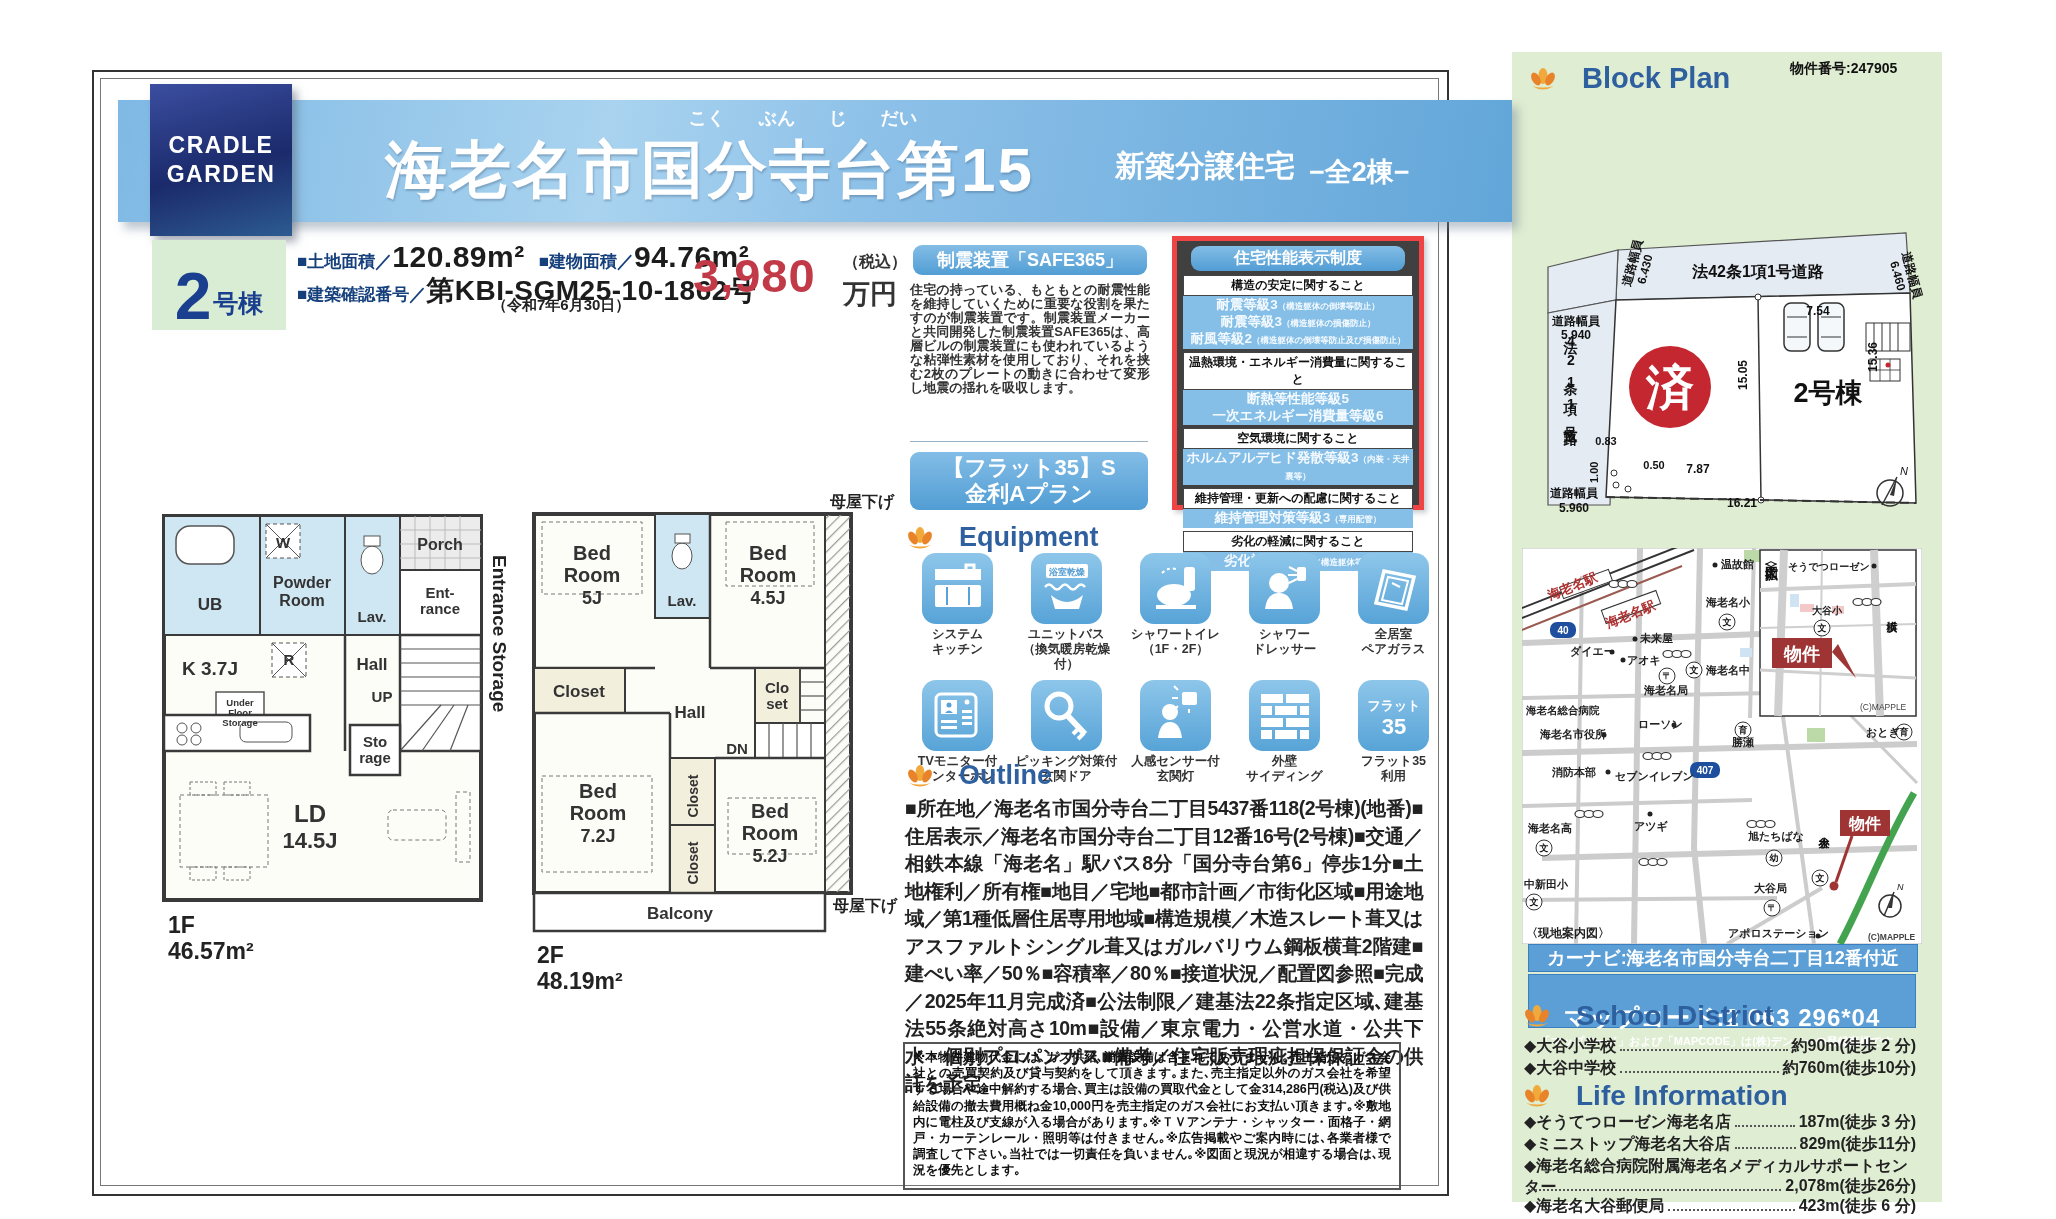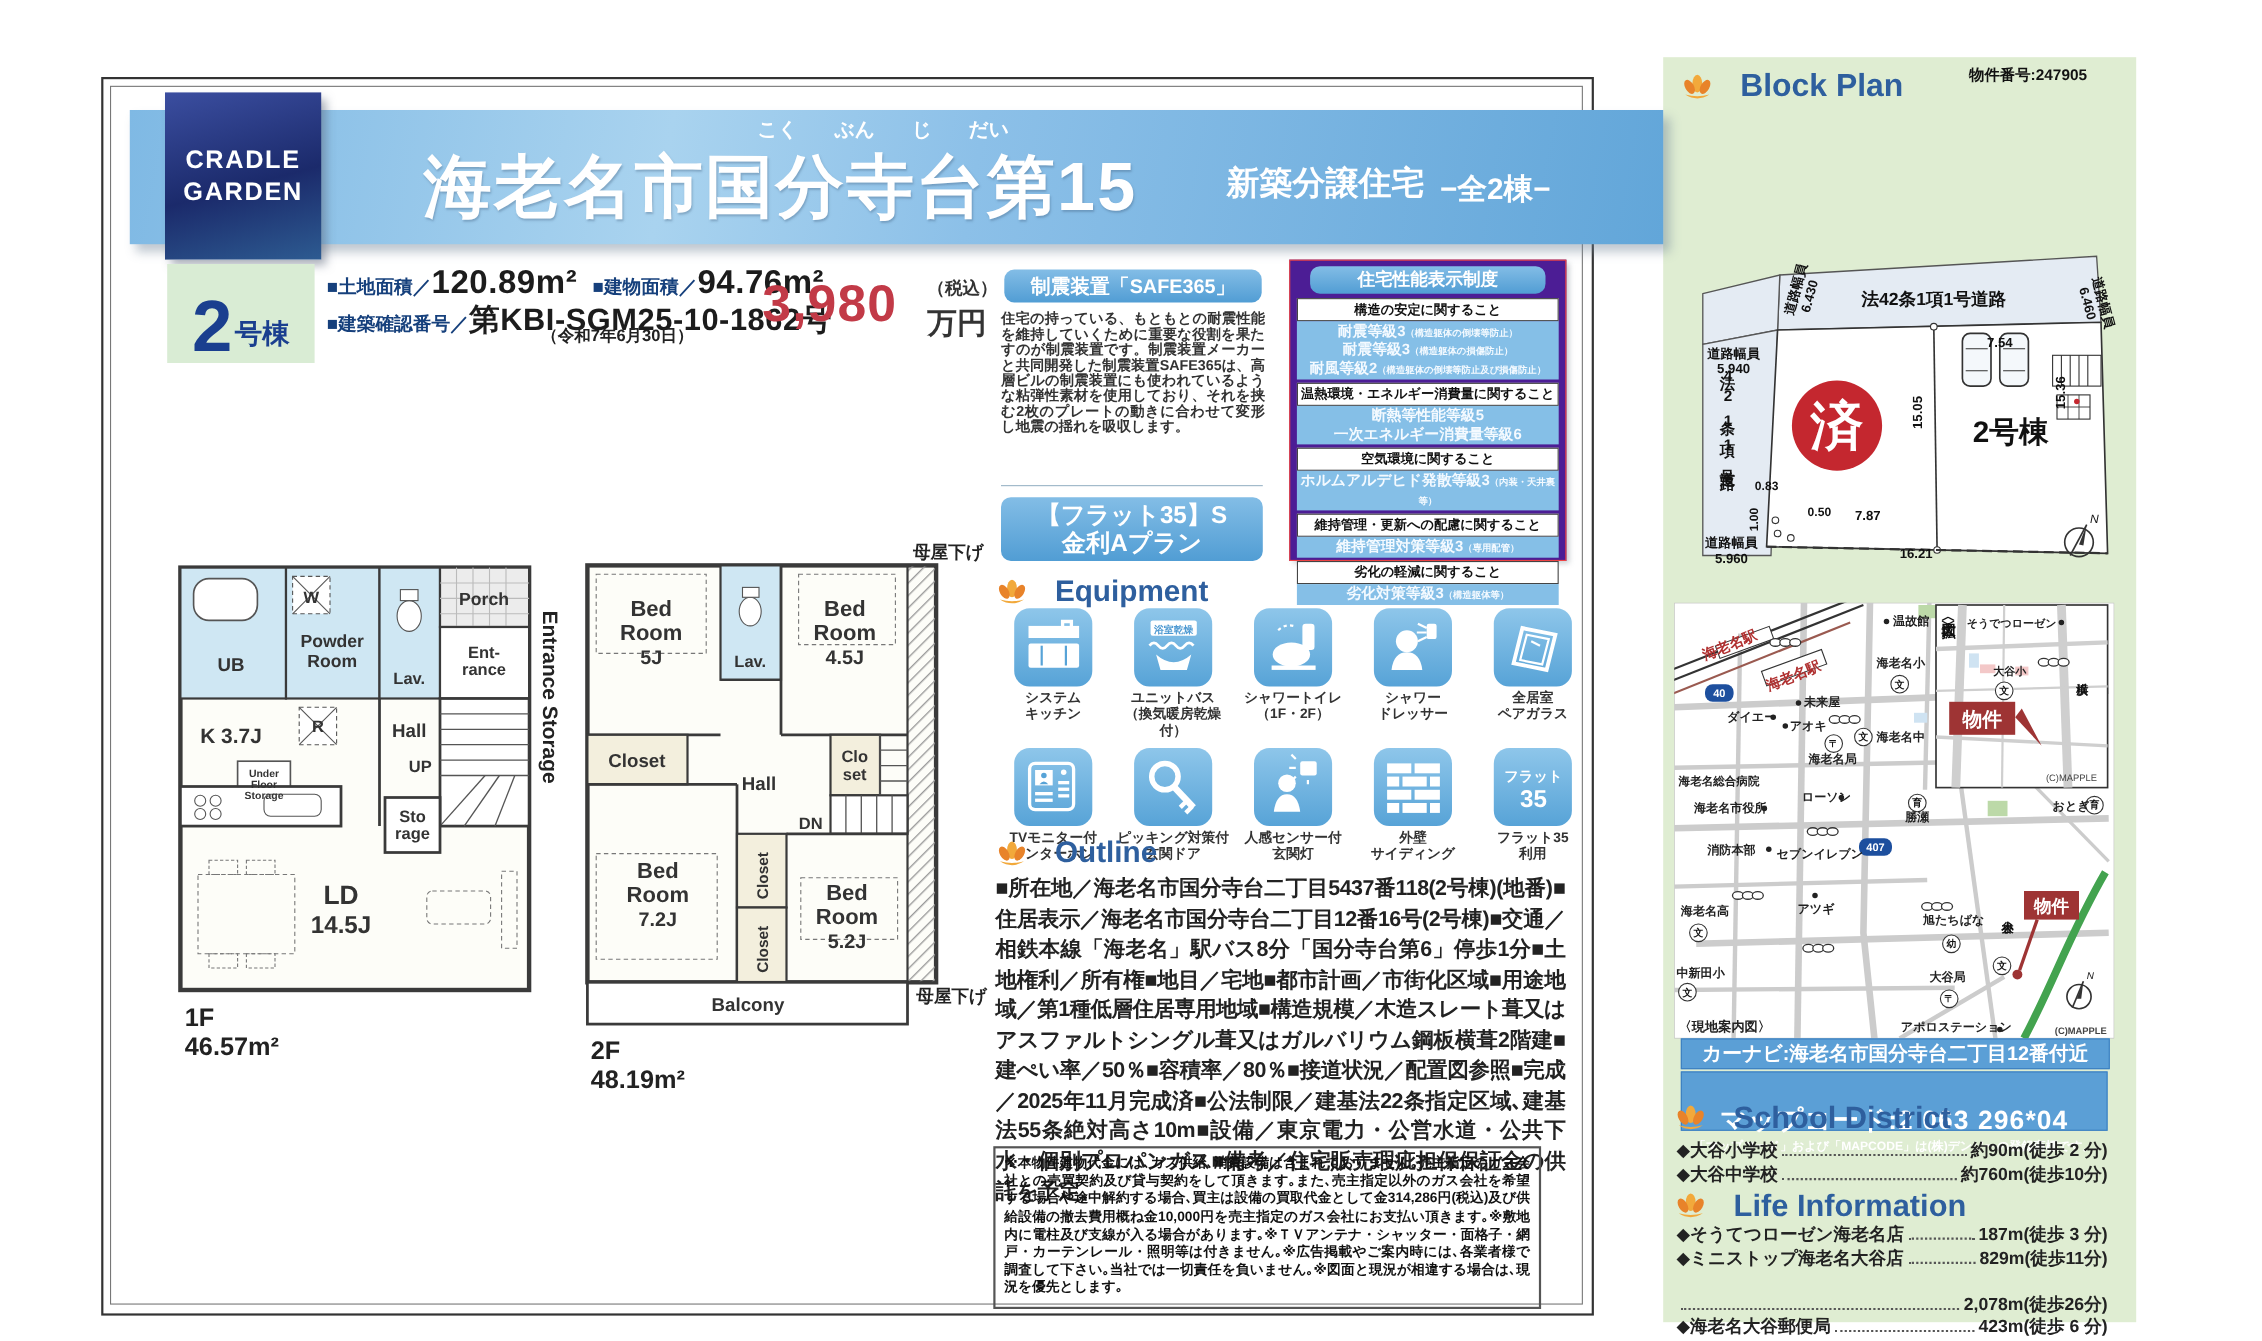--- a/index.html
+++ b/index.html
@@ -38,21 +38,21 @@
   .price-tax{left:843px;top:252px;font-size:16px;font-weight:bold;color:#333;}
   .price-unit{left:843px;top:276px;font-size:27px;font-weight:bold;color:#333;}
   
   .pill{background:linear-gradient(180deg,#83bde6,#519dd4);border-radius:9px;color:#fff;
         font-weight:bold;display:flex;align-items:center;justify-content:center;text-align:center;}
   .safe-pill{left:913px;top:245px;width:234px;height:30px;font-size:18px;}
   .safe-body{left:910px;top:283px;width:240px;font-size:13px;line-height:14px;font-weight:600;color:#333;text-align:justify;}
   .divider{left:910px;top:441px;width:238px;border-top:1px solid #9ab4c6;}
   .flat35-box{left:910px;top:452px;width:238px;height:58px;font-size:22px;line-height:1.2;flex-direction:column;}
   
-  .perf{left:1172px;top:236px;width:252px;height:274px;background:#4c1d95;border:1px solid #ef4444;
+  .perf{left:1172px;top:236px;width:252px;height:274px;background:#404040;border:5px solid #ef4444;
         box-shadow:3px 3px 5px rgba(120,130,140,.4);padding:5px 6px;box-sizing:border-box;}
   .perf-title{width:214px;height:25px;font-size:16px;margin:0 auto 4px;}
   .perf-h{border:1px solid #444;background:#fff;color:#111;font-size:12px;font-weight:bold;
           text-align:center;padding:1px 0;margin-top:3px;}
   .perf-v{background:#85bfe7;color:#f4faff;font-size:13.5px;font-weight:bold;text-align:center;line-height:1.25;padding:1px 0;}
   .perf-v .note{font-size:8.5px;font-weight:bold;}
   
   .sec-head{display:flex;align-items:center;gap:24px;font-size:27px;font-weight:bold;color:#2e5f9e;}
   
   .equip-grid{left:903px;top:553px;width:545px;display:grid;grid-template-columns:repeat(5,109px);row-gap:8px;}
@@ -776,20 +776,23 @@
   <div class="abs poi-row" style="left:1524px;top:1112px;">
     <span>◆そうてつローゼン海老名店</span>
       <span class="leader"></span>
       <span>187m(徒歩 3 分)</span>
   </div>
   <div class="abs poi-row" style="left:1524px;top:1134px;">
     <span>◆ミニストップ海老名大谷店</span>
       <span class="leader"></span>
       <span>829m(徒歩11分)</span>
   </div>
+  <div class="abs poi-row" style="left:1524px;top:1156px;white-space:normal;">
+    <span>◆海老名総合病院附属海老名メディカルサポートセンター</span>
+  </div>
   <div class="abs poi-row" style="left:1524px;top:1176px;">
     <span class="leader"></span>
       <span>2,078m(徒歩26分)</span>
   </div>
   <div class="abs poi-row" style="left:1524px;top:1196px;">
     <span>◆海老名大谷郵便局</span>
       <span class="leader"></span>
       <span>423m(徒歩 6 分)</span>
   </div>
 

